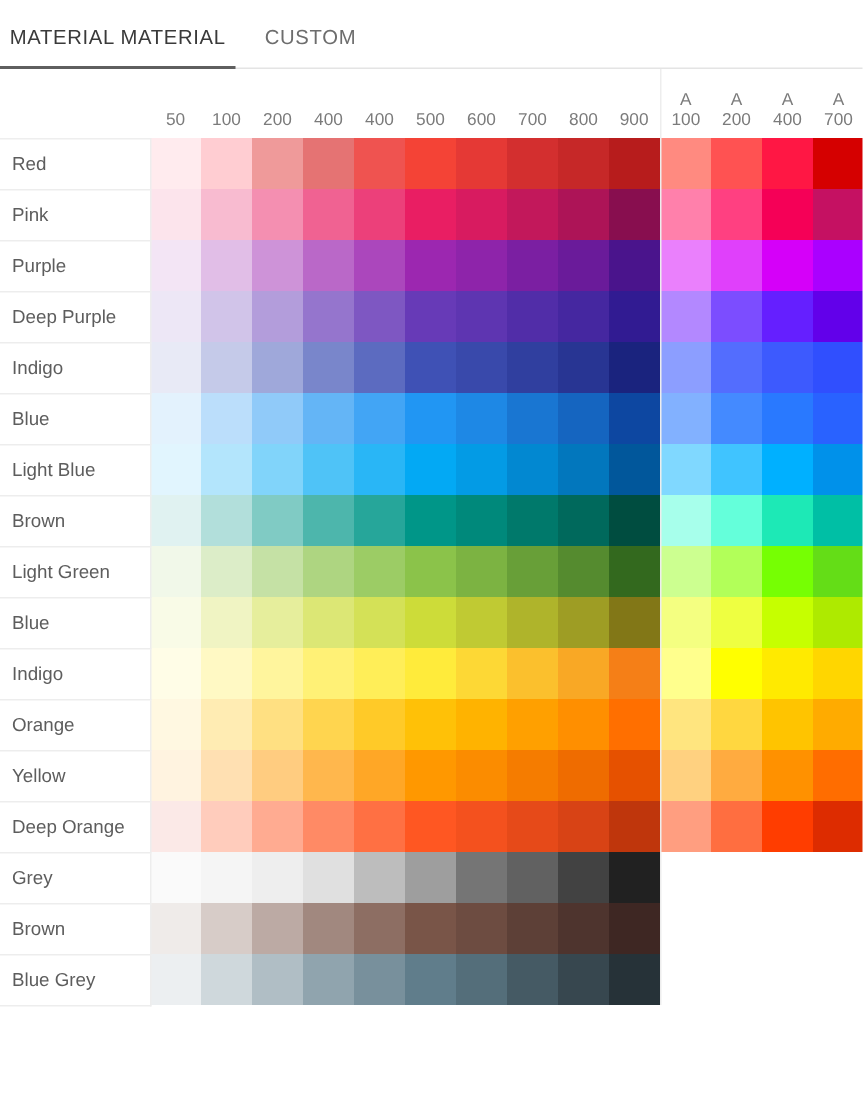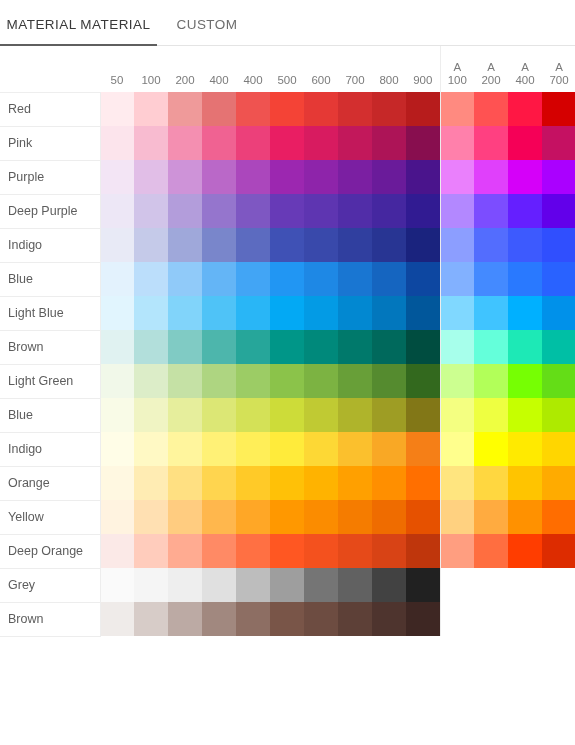--- a/index.html
+++ b/index.html
@@ -422,15 +422,32 @@
           <td class="swatch" style="background: rgb(121, 85, 72);"></td>
           <td class="swatch" style="background: rgb(109, 76, 65);"></td>
           <td class="swatch" style="background: rgb(93, 64, 55);"></td>
           <td class="swatch" style="background: rgb(78, 52, 46);"></td>
           <td class="swatch" style="background: rgb(62, 39, 35);"></td>
           <td class="swatch-empty accent-divider-cell"></td>
           <td class="swatch-empty"></td>
           <td class="swatch-empty"></td>
           <td class="swatch-empty"></td>
         </tr>
+        <tr>
+          <td class="row-label">Blue Grey</td>
+          <td class="swatch" style="background: rgb(236, 239, 241);"></td>
+          <td class="swatch" style="background: rgb(207, 216, 220);"></td>
+          <td class="swatch" style="background: rgb(176, 190, 197);"></td>
+          <td class="swatch" style="background: rgb(144, 164, 174);"></td>
+          <td class="swatch" style="background: rgb(120, 144, 156);"></td>
+          <td class="swatch" style="background: rgb(96, 125, 139);"></td>
+          <td class="swatch" style="background: rgb(84, 110, 122);"></td>
+          <td class="swatch" style="background: rgb(69, 90, 100);"></td>
+          <td class="swatch" style="background: rgb(55, 71, 79);"></td>
+          <td class="swatch" style="background: rgb(38, 50, 56);"></td>
+          <td class="swatch-empty accent-divider-cell"></td>
+          <td class="swatch-empty"></td>
+          <td class="swatch-empty"></td>
+          <td class="swatch-empty"></td>
+        </tr>
       </tbody>
   </table>
 </div>
 
 </body></html>

